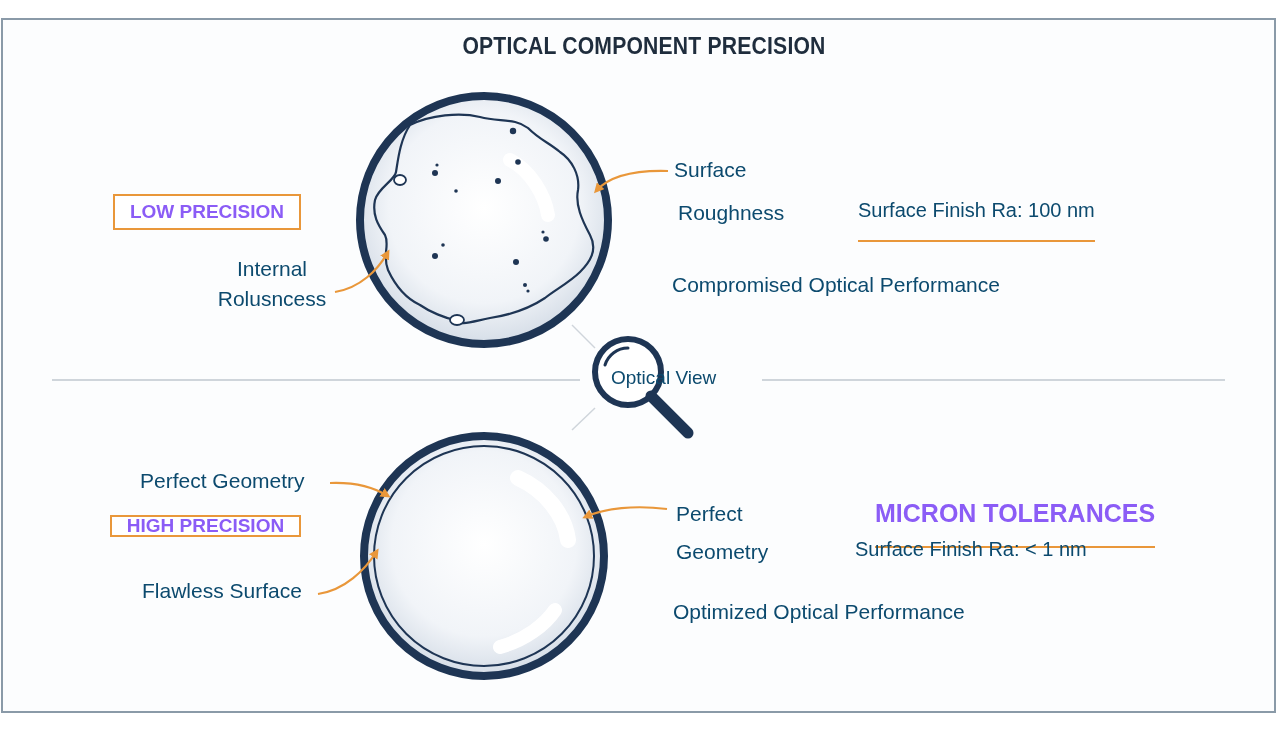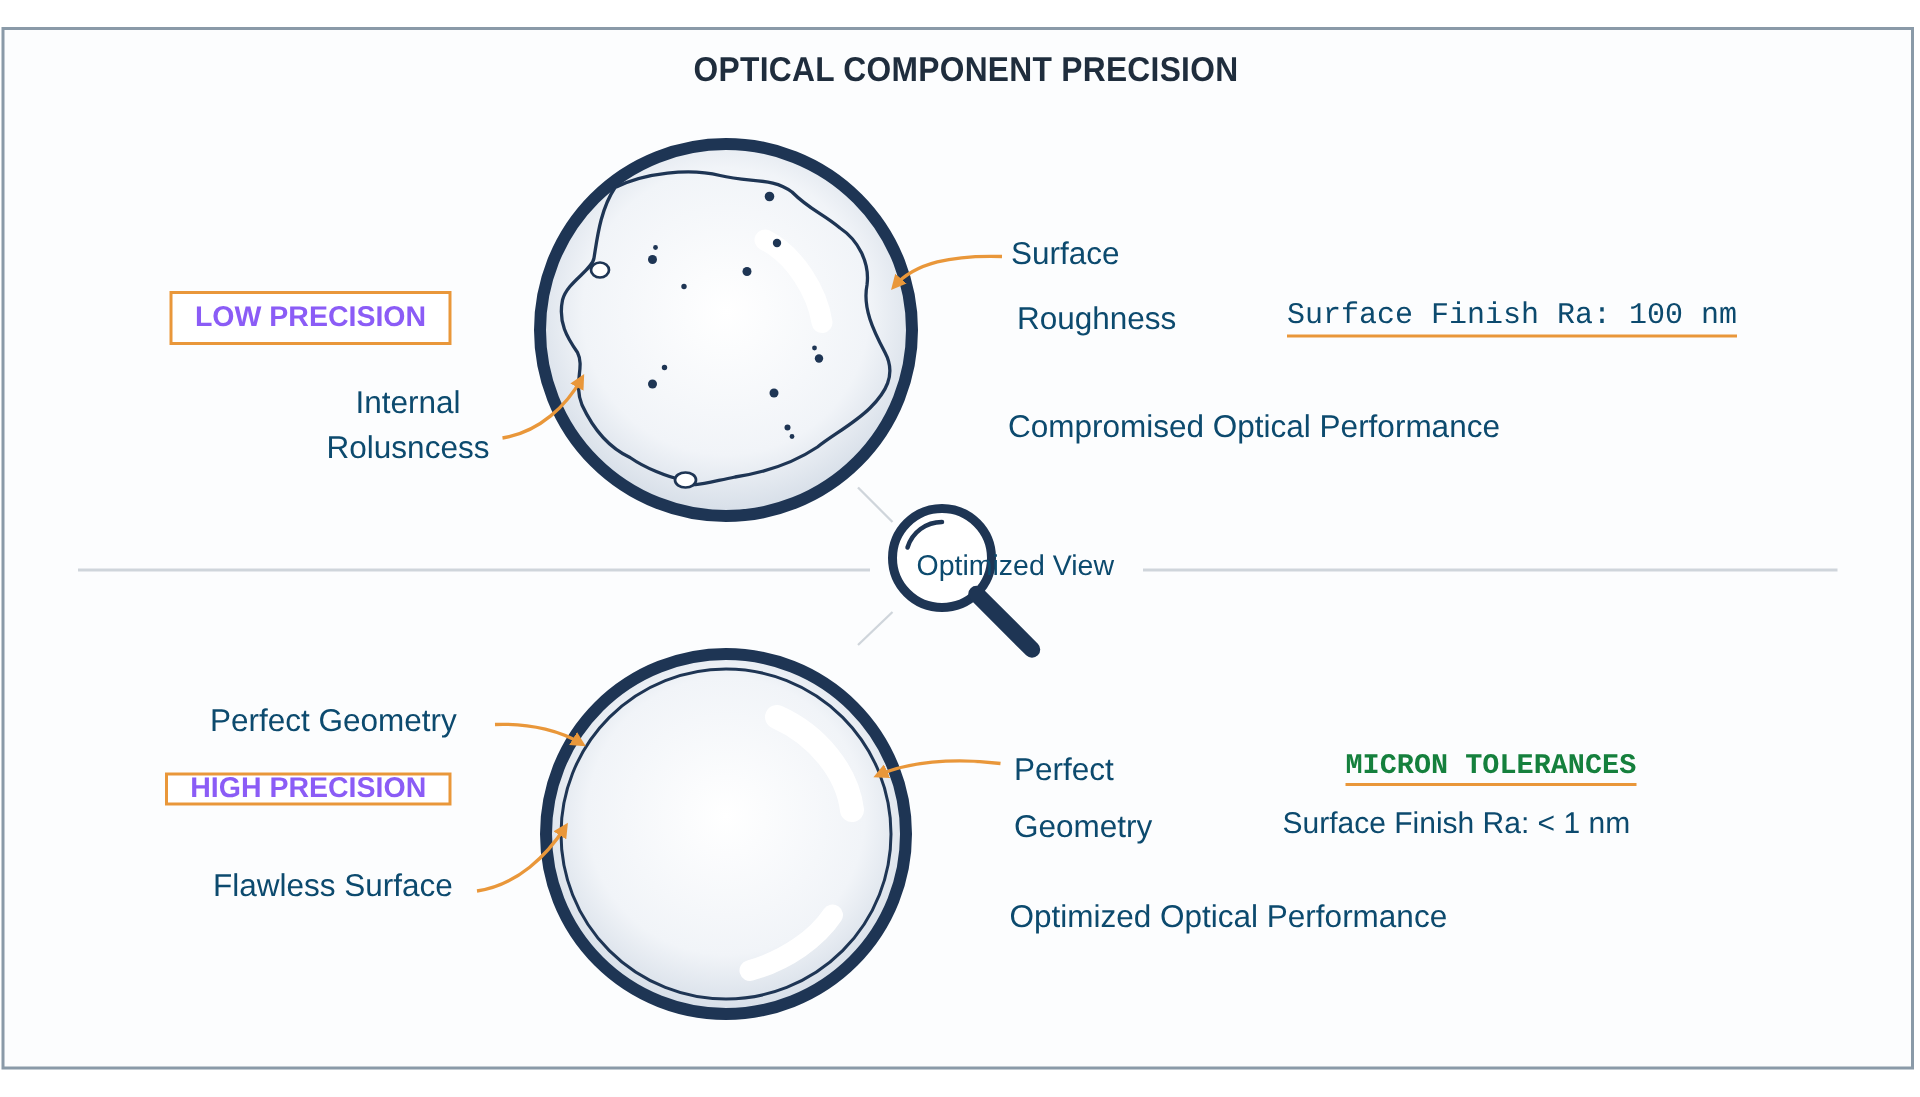--- a/index.html
+++ b/index.html
@@ -25,22 +25,22 @@
       transform: scaleX(0.92);
     }
     .badge {
       position: absolute; box-sizing: border-box;
       border: 2px solid #e9973a; background: #ffffff;
       font-weight: bold; font-size: 19px; color: #8b5cf6;
       display: flex; align-items: center; justify-content: center;
     }
     .lbl { font-size: 21px; color: #0c4a6e; }
     .lbl-c { text-align: center; line-height: 30px; }
-    .ul-orange { border-bottom: 2px solid #e9973a; padding-bottom: 1px; font-family: Liberation Mono, monospace; }
-    .heading-b { font-weight: bold; font-size: 19px; color: #15803d; margin-left: 22px; }
+    .ul-orange { border-bottom: 2px solid #e9973a; padding-bottom: 18px; }
+    .heading-b { font-weight: bold; font-size: 25px; color: #8b5cf6; }
     svg.overlay { position: absolute; left: 0; top: 0; }
   </style>
 </head>
 <body>
 
 <div class="frame"></div>
 
 <svg class="overlay" width="1280" height="731" viewBox="0 0 1280 731">
   <defs>
     <radialGradient id="lensGrad" cx="50%" cy="45%" r="55%">
@@ -123,21 +123,21 @@
   <div>Rolusncess</div>
 </div>
 
 <div class="txt lbl" style="left:674px; top:158px;">Surface</div>
 <div class="txt lbl" style="left:678px; top:201px;">Roughness</div>
 
 <div class="txt lbl ul-orange" style="left:858px; top:199px; font-size:20px;">Surface Finish Ra: 100 nm</div>
 
 <div class="txt lbl" style="left:672px; top:273px;">Compromised Optical Performance</div>
 
-<div class="txt lbl" style="left:611px; top:367px; font-size:19px;">Optimized View</div>
+<div class="txt lbl" style="left:611px; top:367px; font-size:19px;">Optical View</div>
 
 <div class="txt lbl" style="left:140px; top:469px;">Perfect Geometry</div>
 
 <div class="badge" style="left:110px; top:515px; width:191px; height:22px;">
   <span>HIGH PRECISION</span>
 </div>
 
 <div class="txt lbl" style="left:142px; top:579px;">Flawless Surface</div>
 
 <div class="txt lbl" style="left:676px; top:502px;">Perfect</div>

